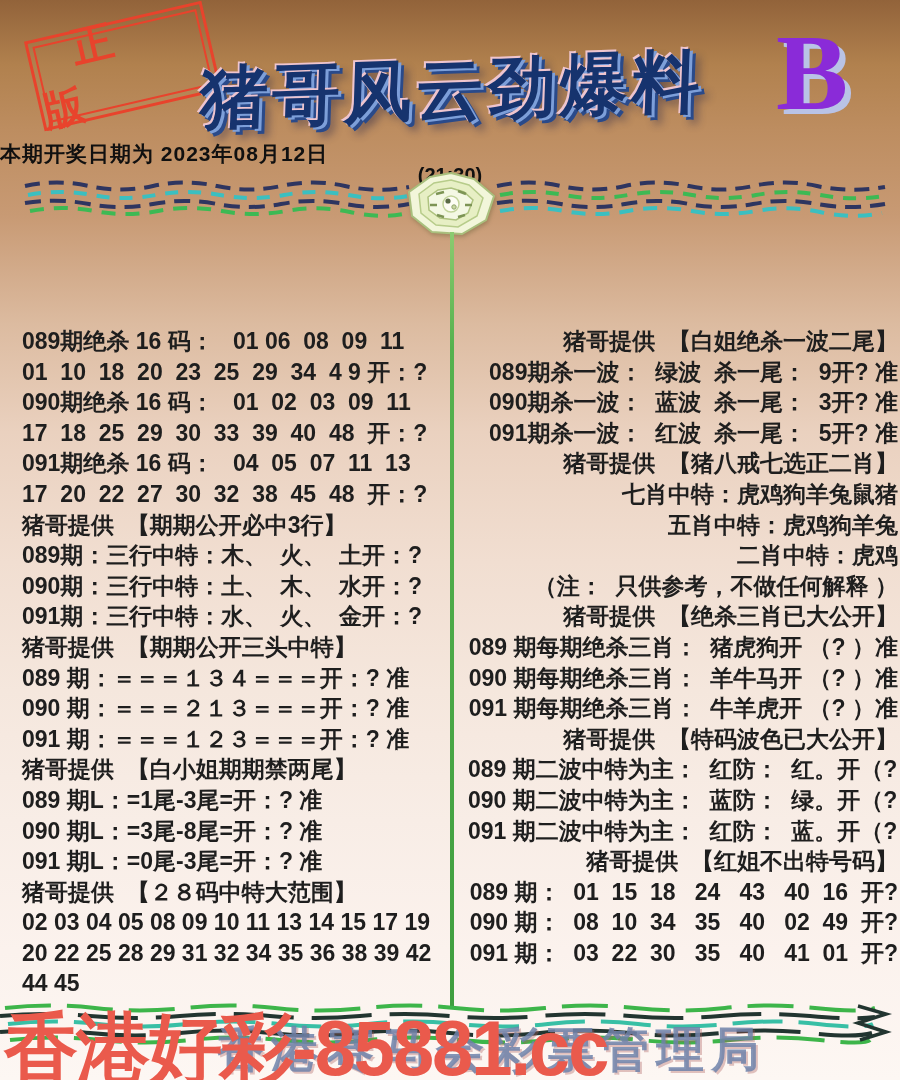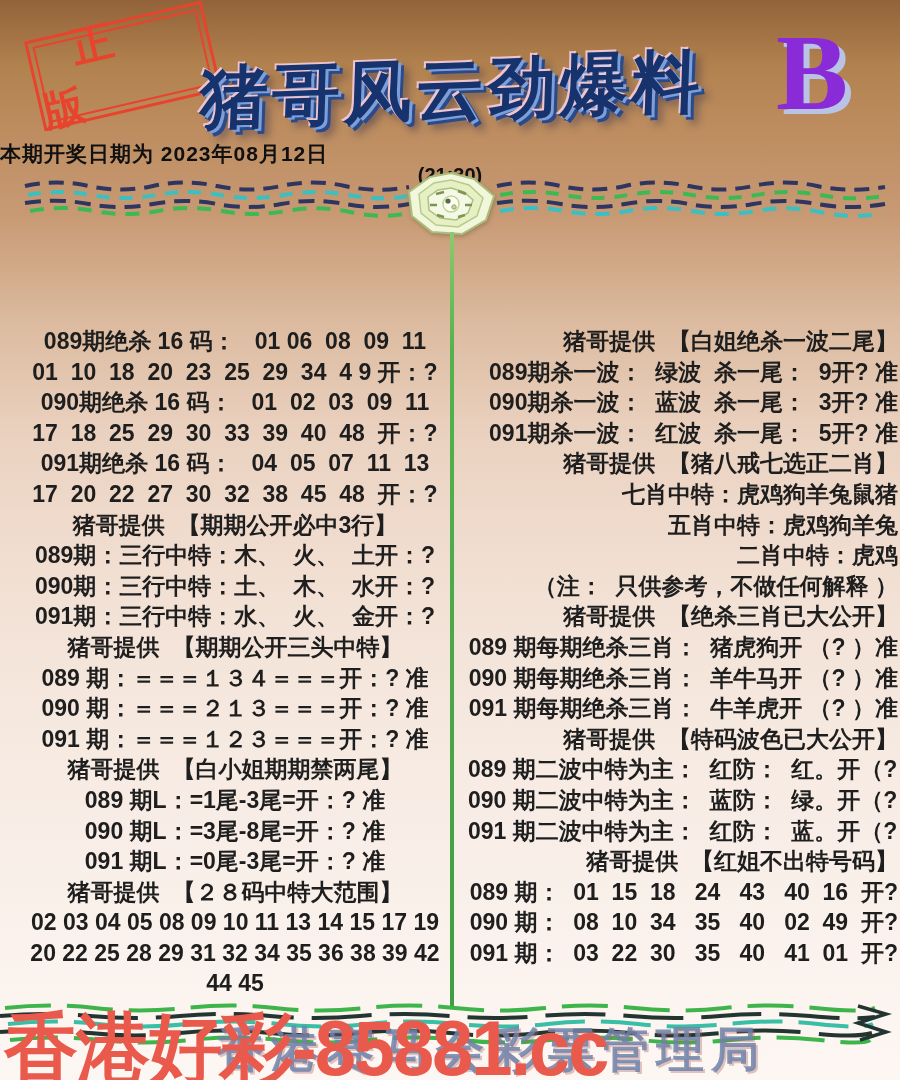--- a/index.html
+++ b/index.html
@@ -51,21 +51,21 @@
   .vline{
     position:absolute; left:450px; top:232px; width:4px; height:774px;
     background:linear-gradient(180deg,#8ccb70 0%, #55b14e 15%, #3f9e3f 100%);
   }
   .wave-bottom{ position:absolute; left:0; top:1000px; }
   
   .col{
     position:absolute; top:326px; color:#1e1e1e;
     font-size:23px; font-weight:600; line-height:30.6px; white-space:pre;
   }
-  .col-left{ left:28px; width:414px;text-align:center; }
+  .col-left{ left:22px; width:414px; }
   .col-right{ left:468px; width:430px;text-align:right; }
   .tline{ height:30.6px; }
   
   .watermark{
     position:absolute; left:216px; top:1018px; z-index:2;
     font-size:48px; font-weight:bold; letter-spacing:7px;
     color:rgba(110,130,170,.85);
     text-shadow:2px 2px 0 rgba(170,90,90,.35);
     white-space:nowrap;
   }

